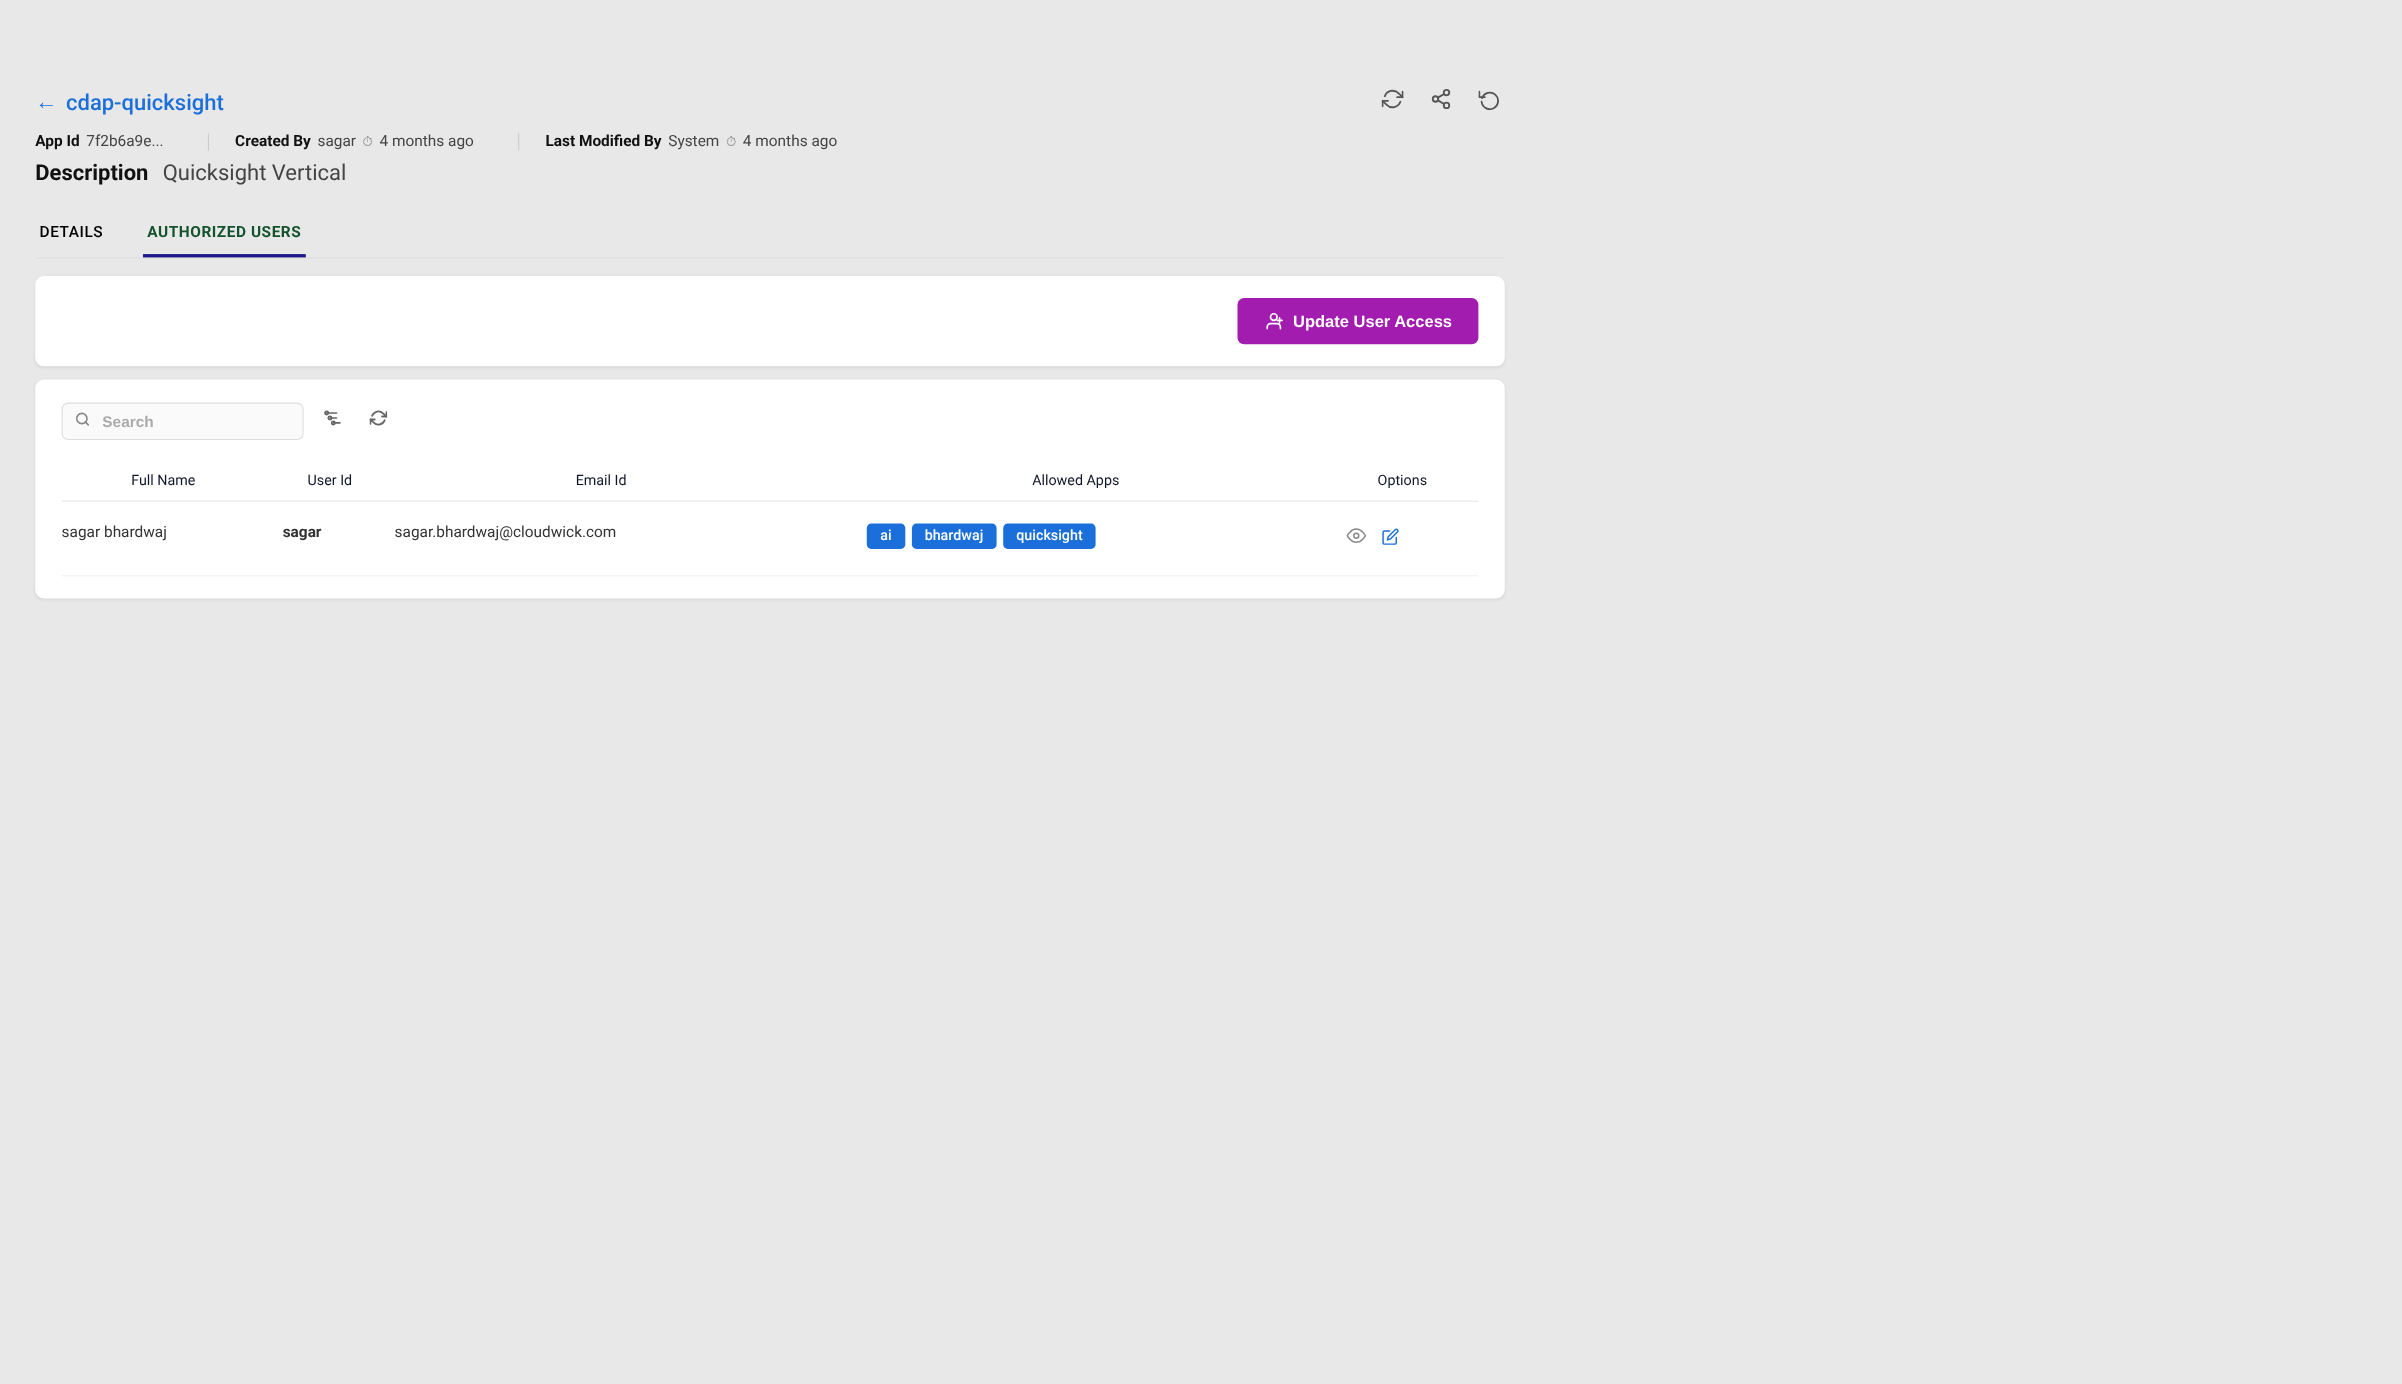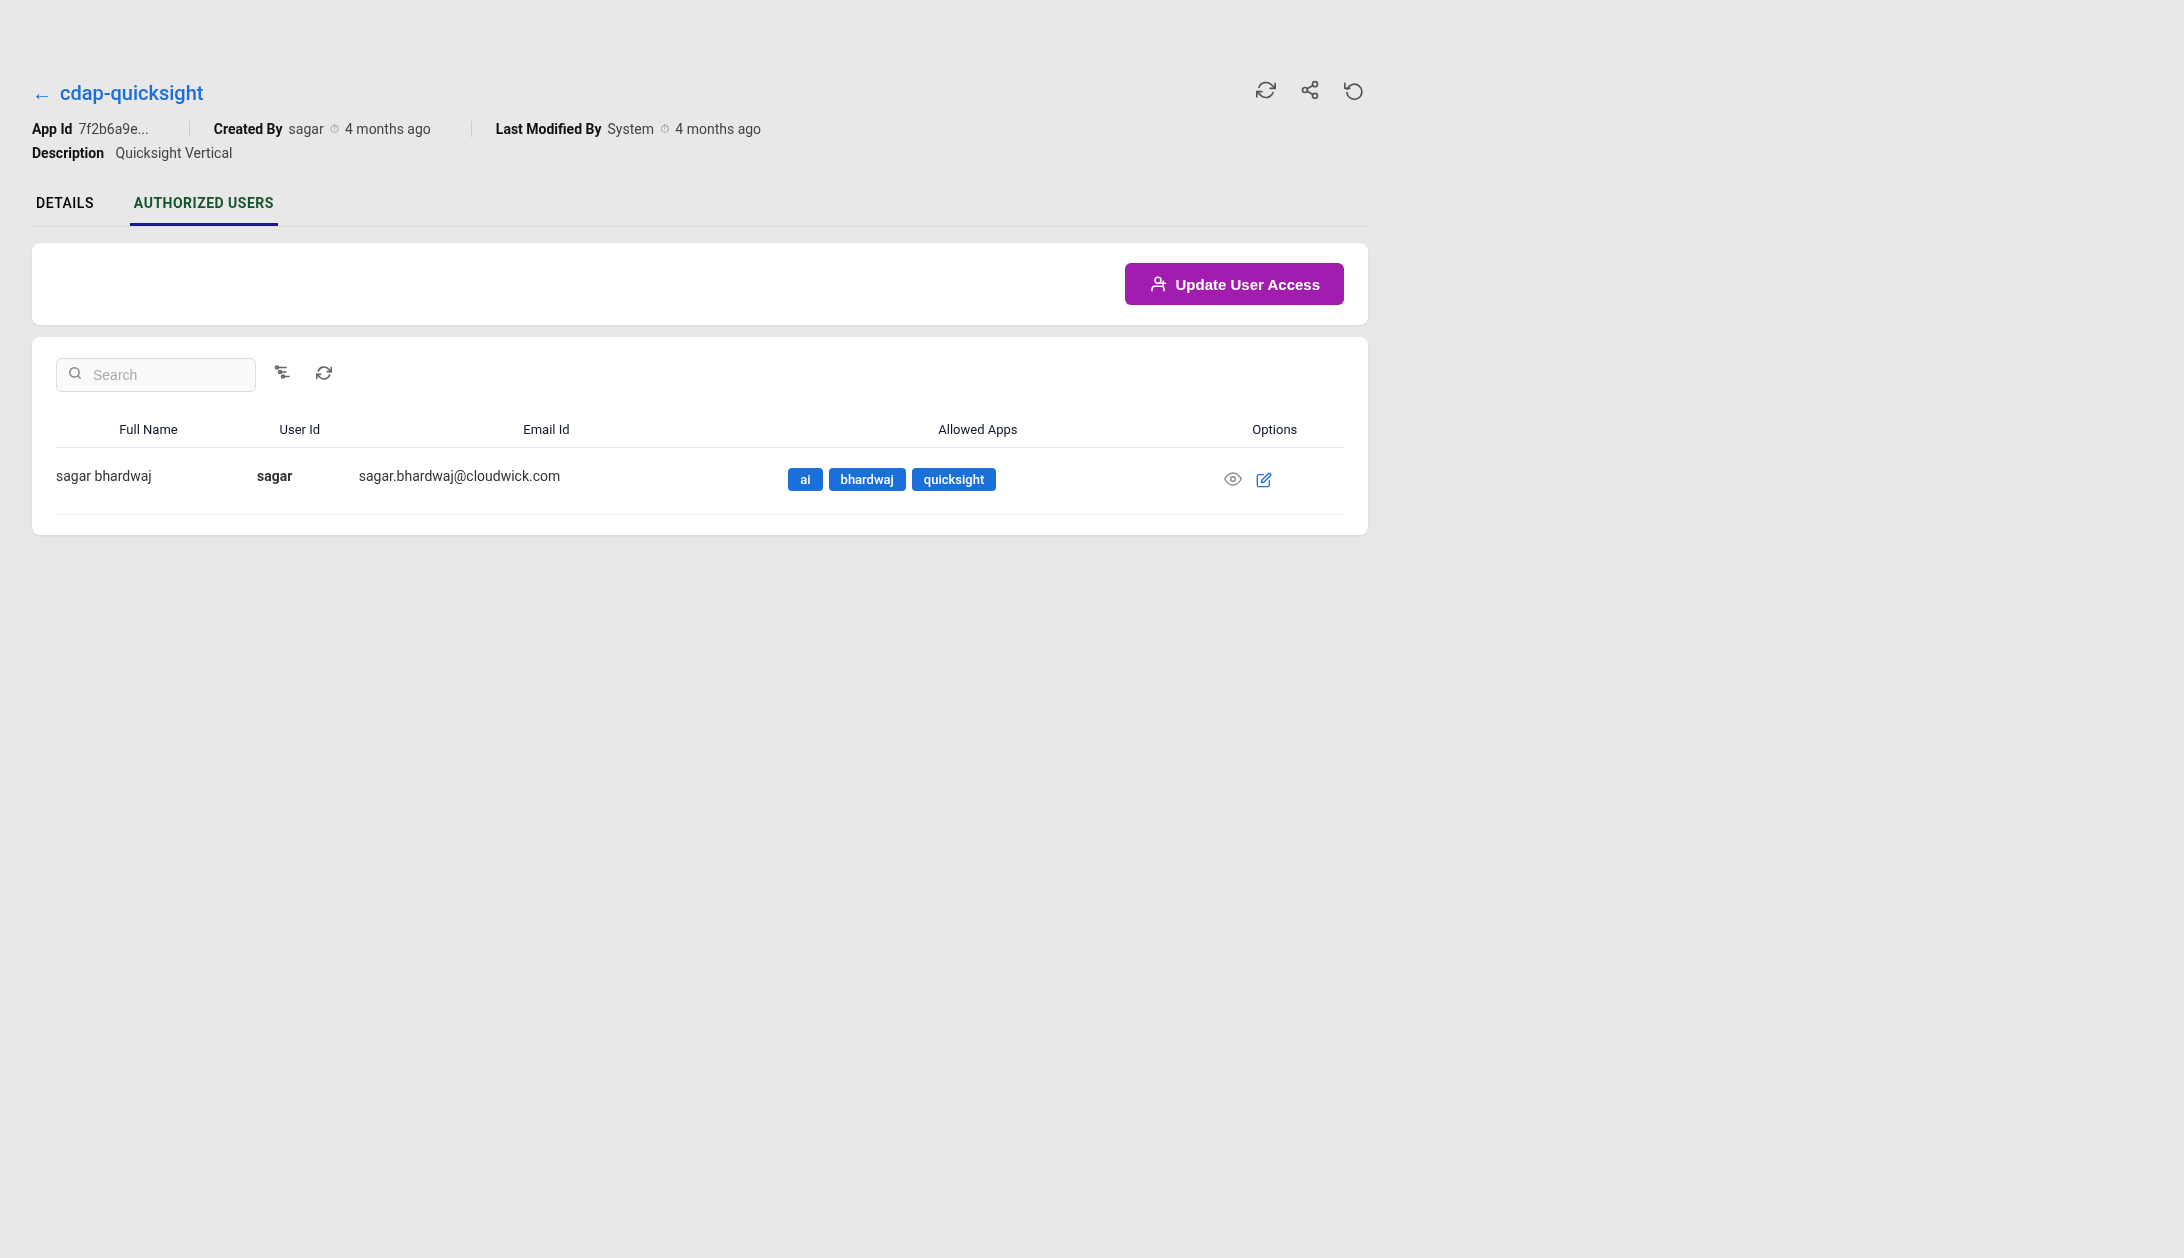--- a/index.html
+++ b/index.html
@@ -88,21 +88,21 @@
     .meta-value {
       color: #444;
     }
 
     .meta-icon {
       color: #888;
       font-size: 12px;
     }
 
     .desc-row {
-      font-size: 14px;
+      font-size: 20px;
       margin-bottom: 24px;
     }
 
     .desc-label {
       font-weight: 700;
       color: #111;
     }
 
     .desc-value {
       color: #444;
@@ -189,24 +189,25 @@
       left: 12px;
       color: #888;
       font-size: 14px;
     }
 
     .search-input {
       border: 1px solid #ddd;
       border-radius: 6px;
       padding: 8px 12px 8px 36px;
       font-size: 14px;
-      width: 200px;
+      width: 220px;
       color: #333;
       outline: none;
       background: #fafafa;
+      font-weight: bold;
     }
 
     .search-input::placeholder {
       color: #aaa;
     }
 
     .filter-btn {
       background: none;
       border: none;
       cursor: pointer;

